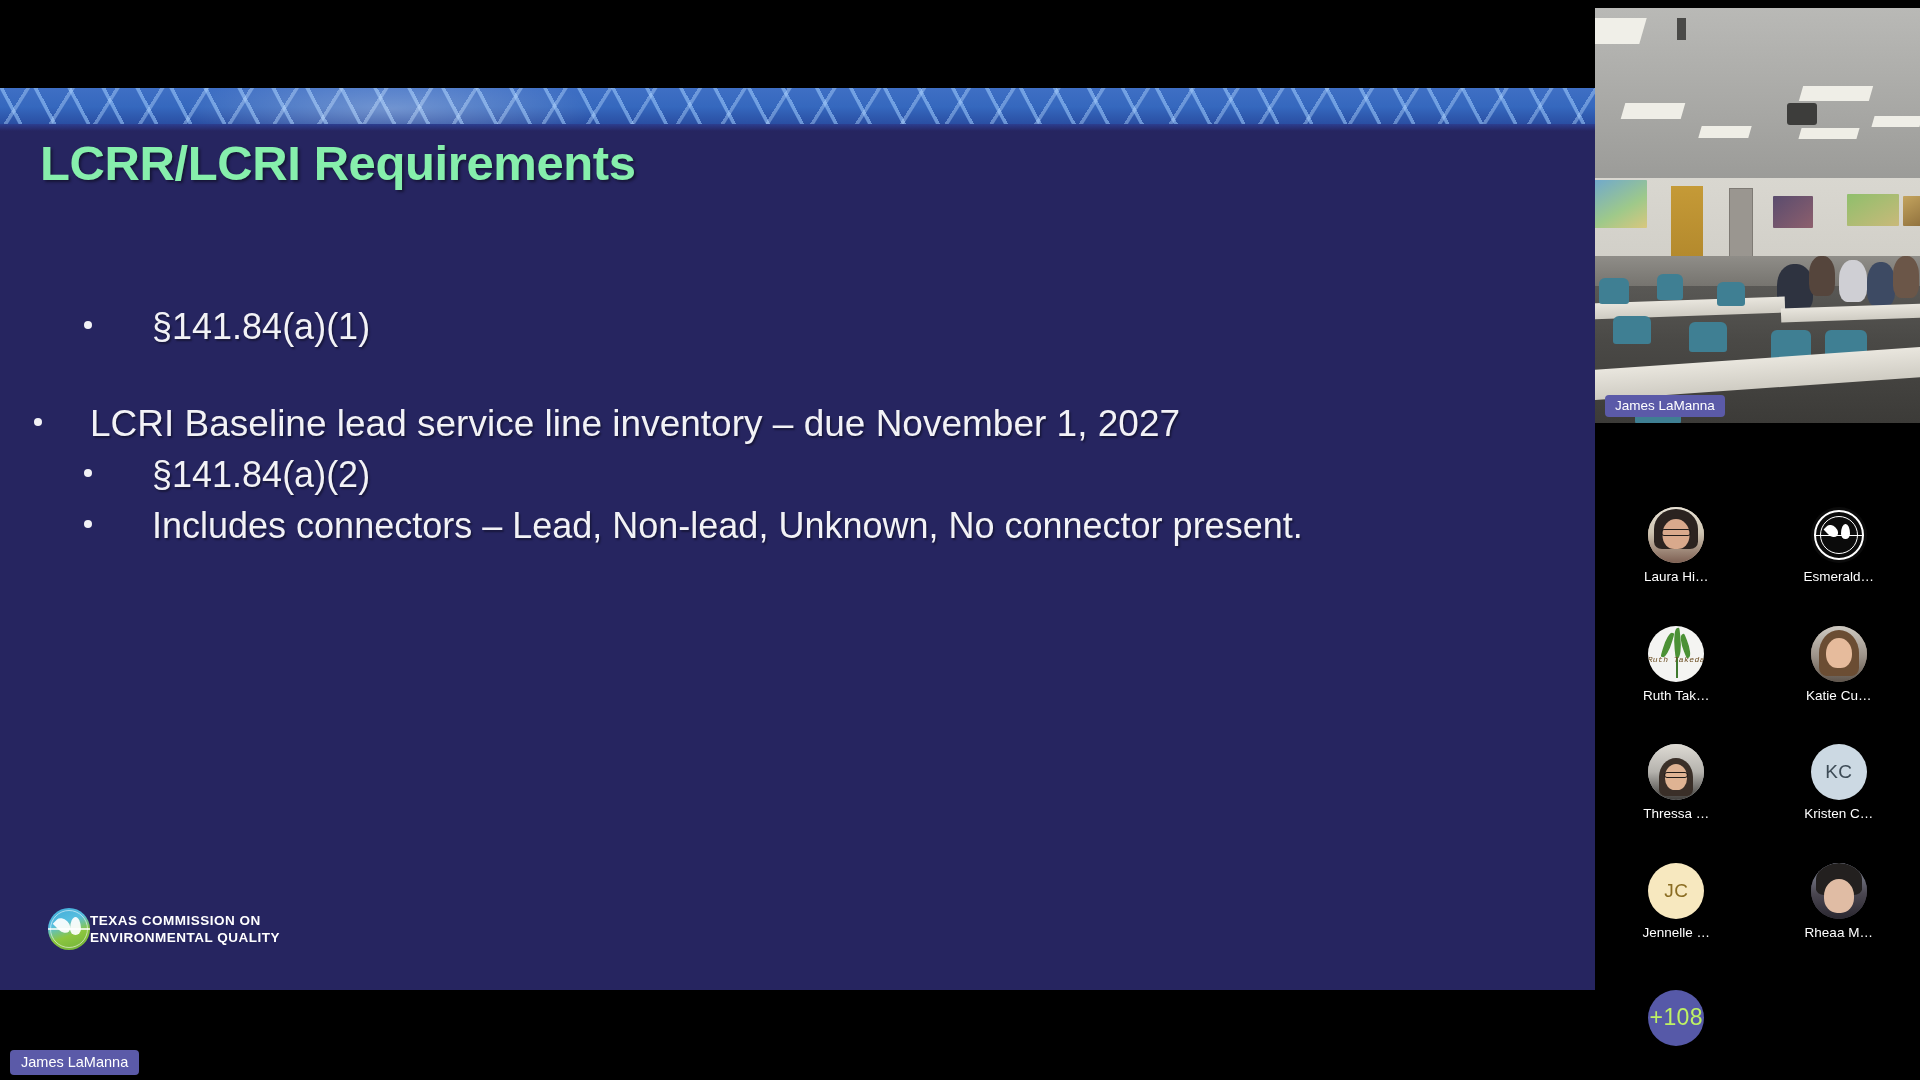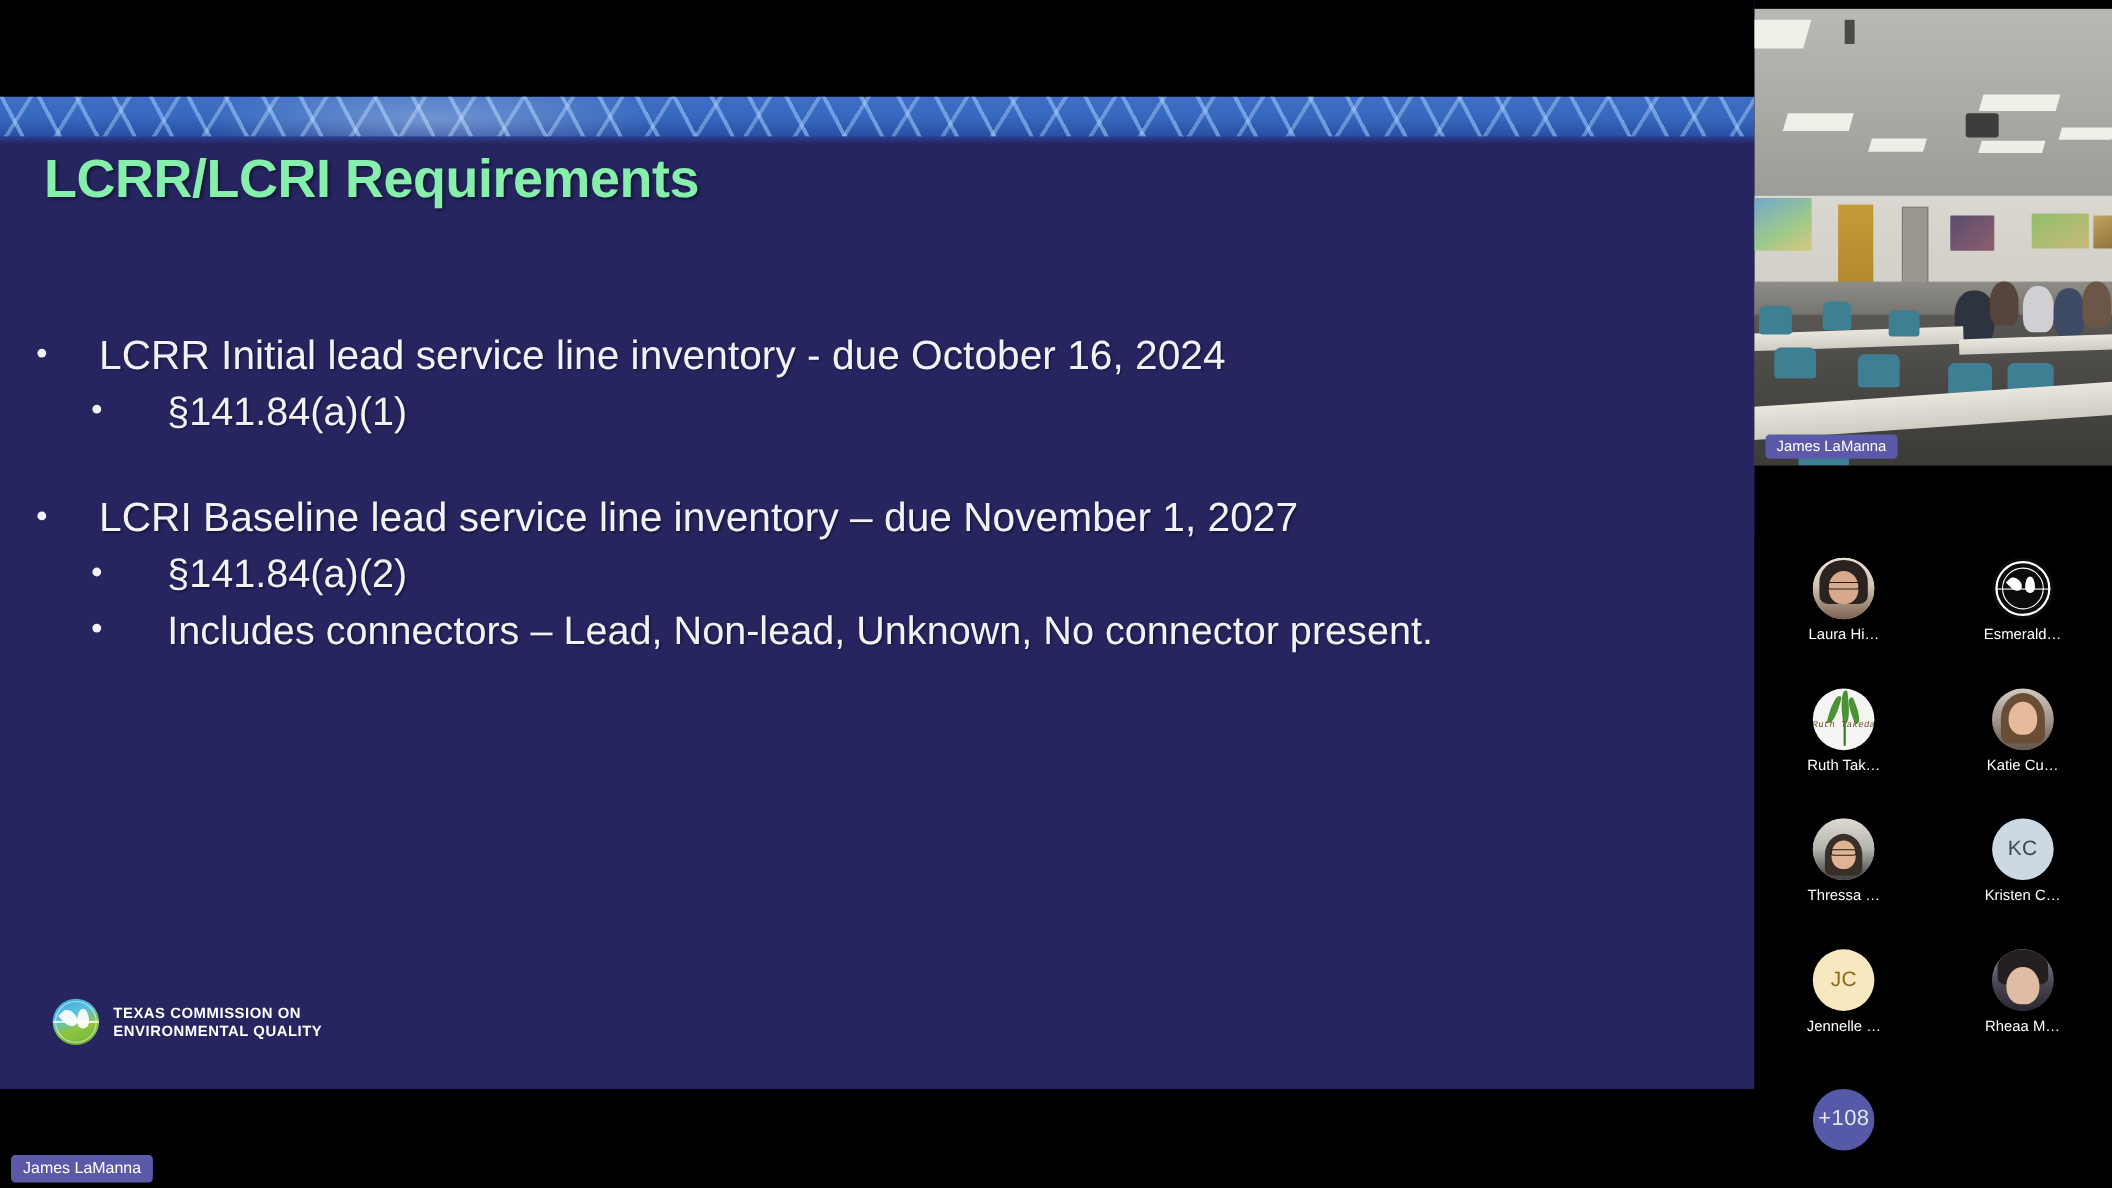--- a/index.html
+++ b/index.html
@@ -75,21 +75,21 @@
     font-size:36px; color:#f2f2f6; line-height:1.30;
     text-shadow:1.5px 1.5px 2px rgba(0,0,0,.40);
   }
   .b2 > .dot {
     position:absolute; left:84px; top:17px;
     width:8px; height:8px; border-radius:50%; background:#f2f2f6;
   }
   .gap { height:50px; }
 
   
-  #tceq-logo { position:absolute; left:48px; top:908px; display:flex; align-items:center; gap:13px; }
+  #tceq-logo { position:absolute; left:48px; top:908px; display:flex; align-items:center; }
   #tceq-mark { width:42px; height:42px; border-radius:50%; position:relative; overflow:hidden;
     background:linear-gradient(160deg,#3fa9d8 0%, #57bfe0 35%, #8cc63f 62%, #6fb03a 100%); }
   #tceq-mark .ring { position:absolute; inset:2px; border-radius:50%; border:1.5px solid rgba(255,255,255,.55); }
   #tceq-mark .drop { position:absolute; left:9px; top:9px; width:12px; height:17px;
     background:#ffffff; border-radius:0 58% 58% 58%; transform:rotate(-45deg); opacity:.92; }
   #tceq-mark .leaf { position:absolute; left:22px; top:9px; width:11px; height:18px;
     background:#ffffff; border-radius:52% 52% 52% 52% / 70% 70% 34% 34%; opacity:.92; }
   #tceq-mark .bar { position:absolute; left:0; top:20px; width:42px; height:2px; background:rgba(255,255,255,.75); }
   #tceq-text { font-size:13.5px; line-height:1.28; font-weight:bold; color:#ffffff; letter-spacing:.5px; }
 
@@ -136,21 +136,21 @@
     display:grid; grid-template-columns:1fr 1fr; grid-template-rows:repeat(5, 1fr);
     align-items:center; justify-items:center;
   }
   .ptile { display:flex; flex-direction:column; align-items:center; justify-content:center; width:100%; }
   .pav {
     width:56px; height:56px; border-radius:50%; overflow:hidden; position:relative;
     display:flex; align-items:center; justify-content:center;
     font-size:19px; font-weight:500; letter-spacing:.4px;
   }
   .pname { margin-top:6px; font-size:13.5px; color:#ffffff; white-space:nowrap; }
-  .pav.more { background:#5659a8; color:#e5e5e5; font-size:20px; }
+  .pav.more { background:#5659a8; color:#bef264; font-size:23px; }
   .pav.photo { background:#4a4a4a; }
   
   .face-bg { position:absolute; inset:0; }
   .face-head { position:absolute; left:50%; transform:translateX(-50%); border-radius:50% 50% 44% 44%; }
   .face-hair { position:absolute; left:50%; transform:translateX(-50%); border-radius:50% 50% 18% 18%; }
   
   .tceq-av { background:#0b0b0b; }
   .tceq-av .outer { position:absolute; inset:3px; border-radius:50%; border:2px solid #fff; }
   .tceq-av .inner { position:absolute; inset:9px; border-radius:50%; border:1px solid #fff; }
   .tceq-av .hbar { position:absolute; left:3px; top:50%; width:50px; height:1.5px; background:#fff; }
@@ -178,24 +178,20 @@
       <div class="hatch-a"></div>
       <div class="hatch-b"></div>
       <div class="glow"></div>
     </div>
     <div id="banner-base"></div>
 
     <div id="slide-title">LCRR/LCRI Requirements</div>
 
     <div id="slide-body">
 
-      <div class="b1">
-        <span class="dot"></span>
-        <span>LCRR Initial lead service line inventory - due October 16, 2024</span>
-      </div>
 
       <div class="b2">
         <span class="dot"></span>
         <span>§141.84(a)(1)</span>
       </div>
 
       <div class="gap"></div>
 
       <div class="b1">
         <span class="dot"></span>

